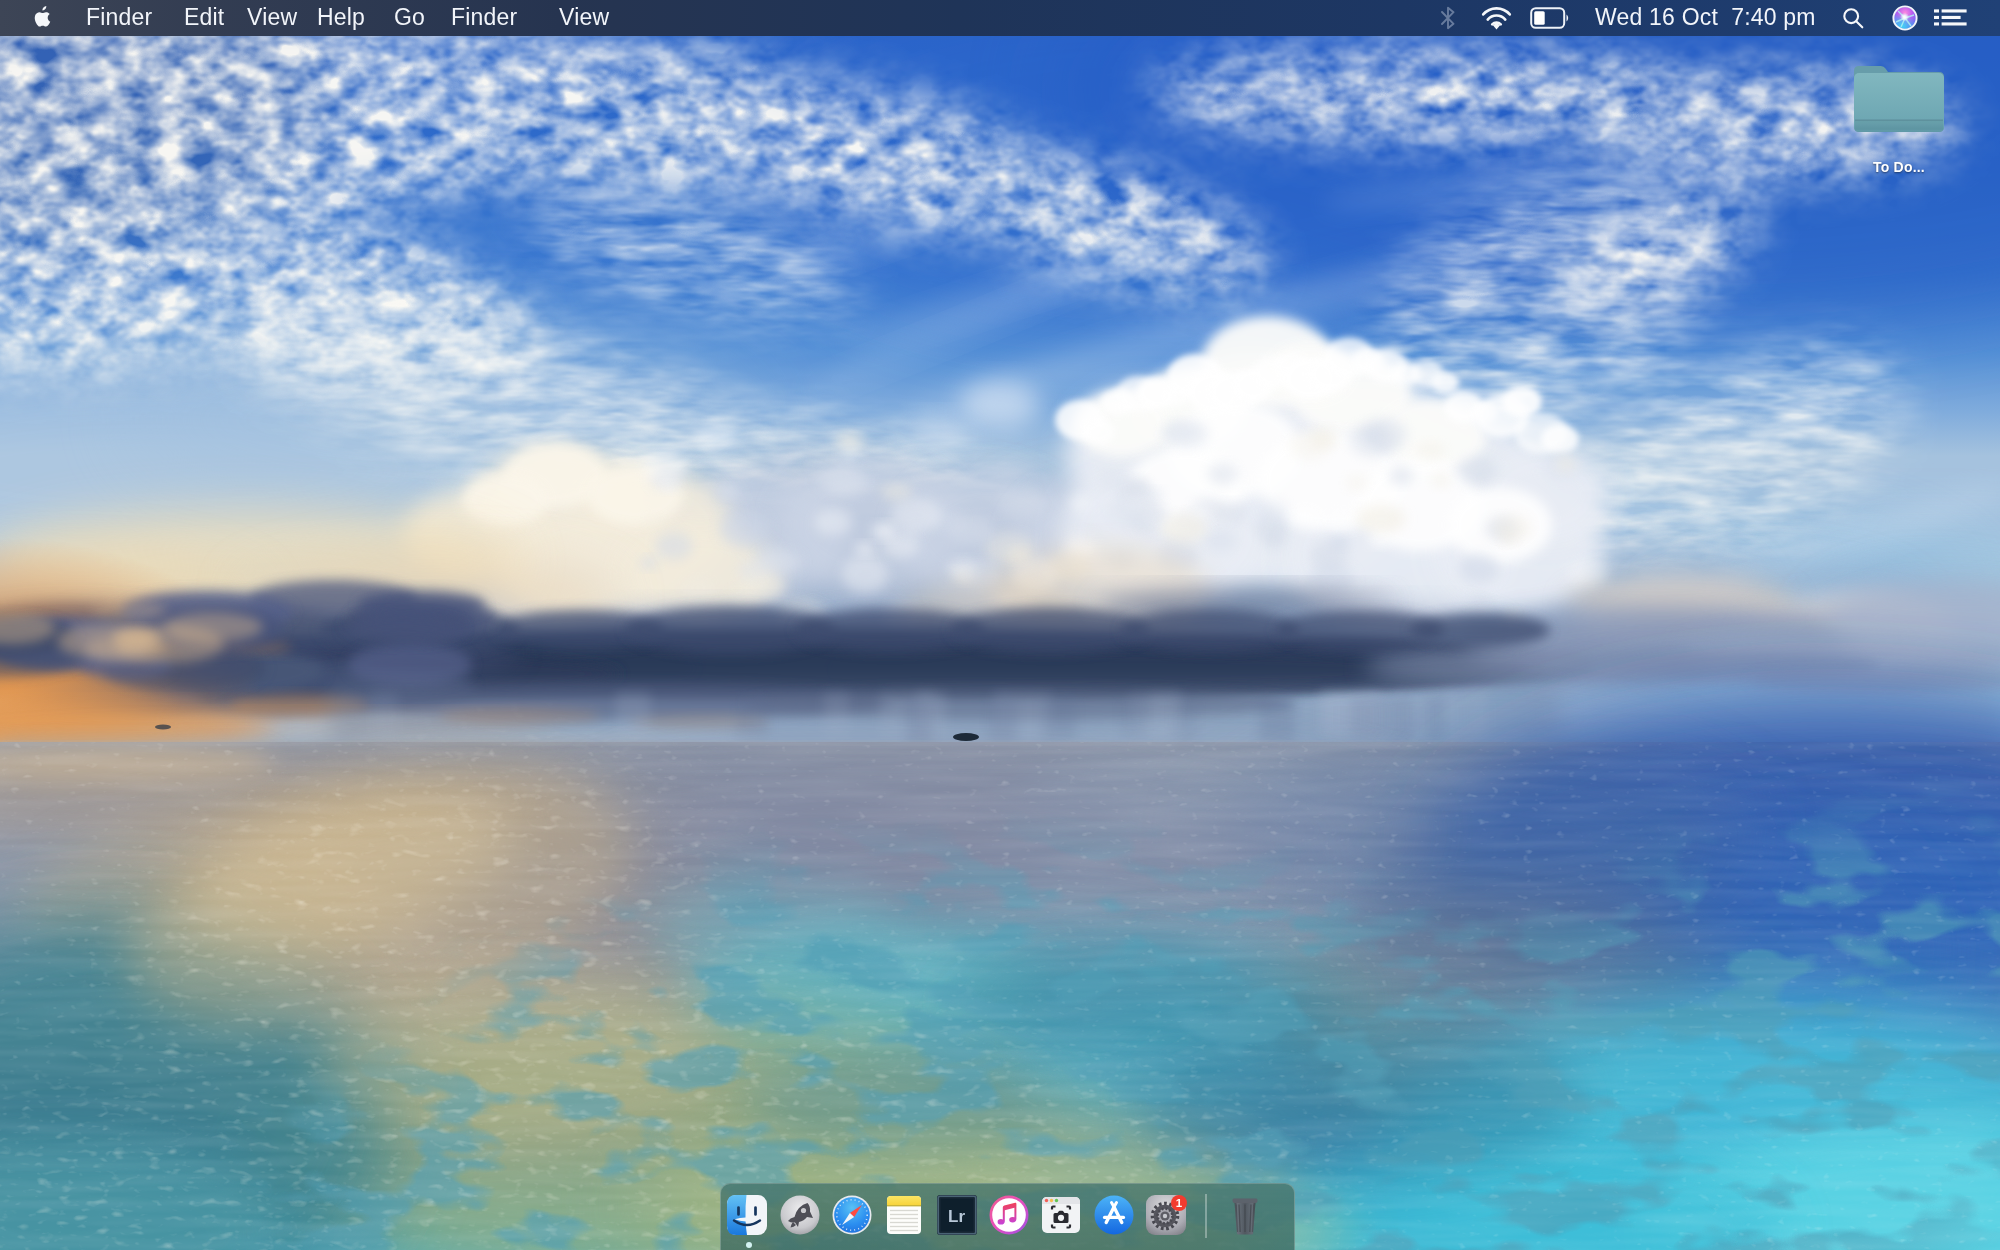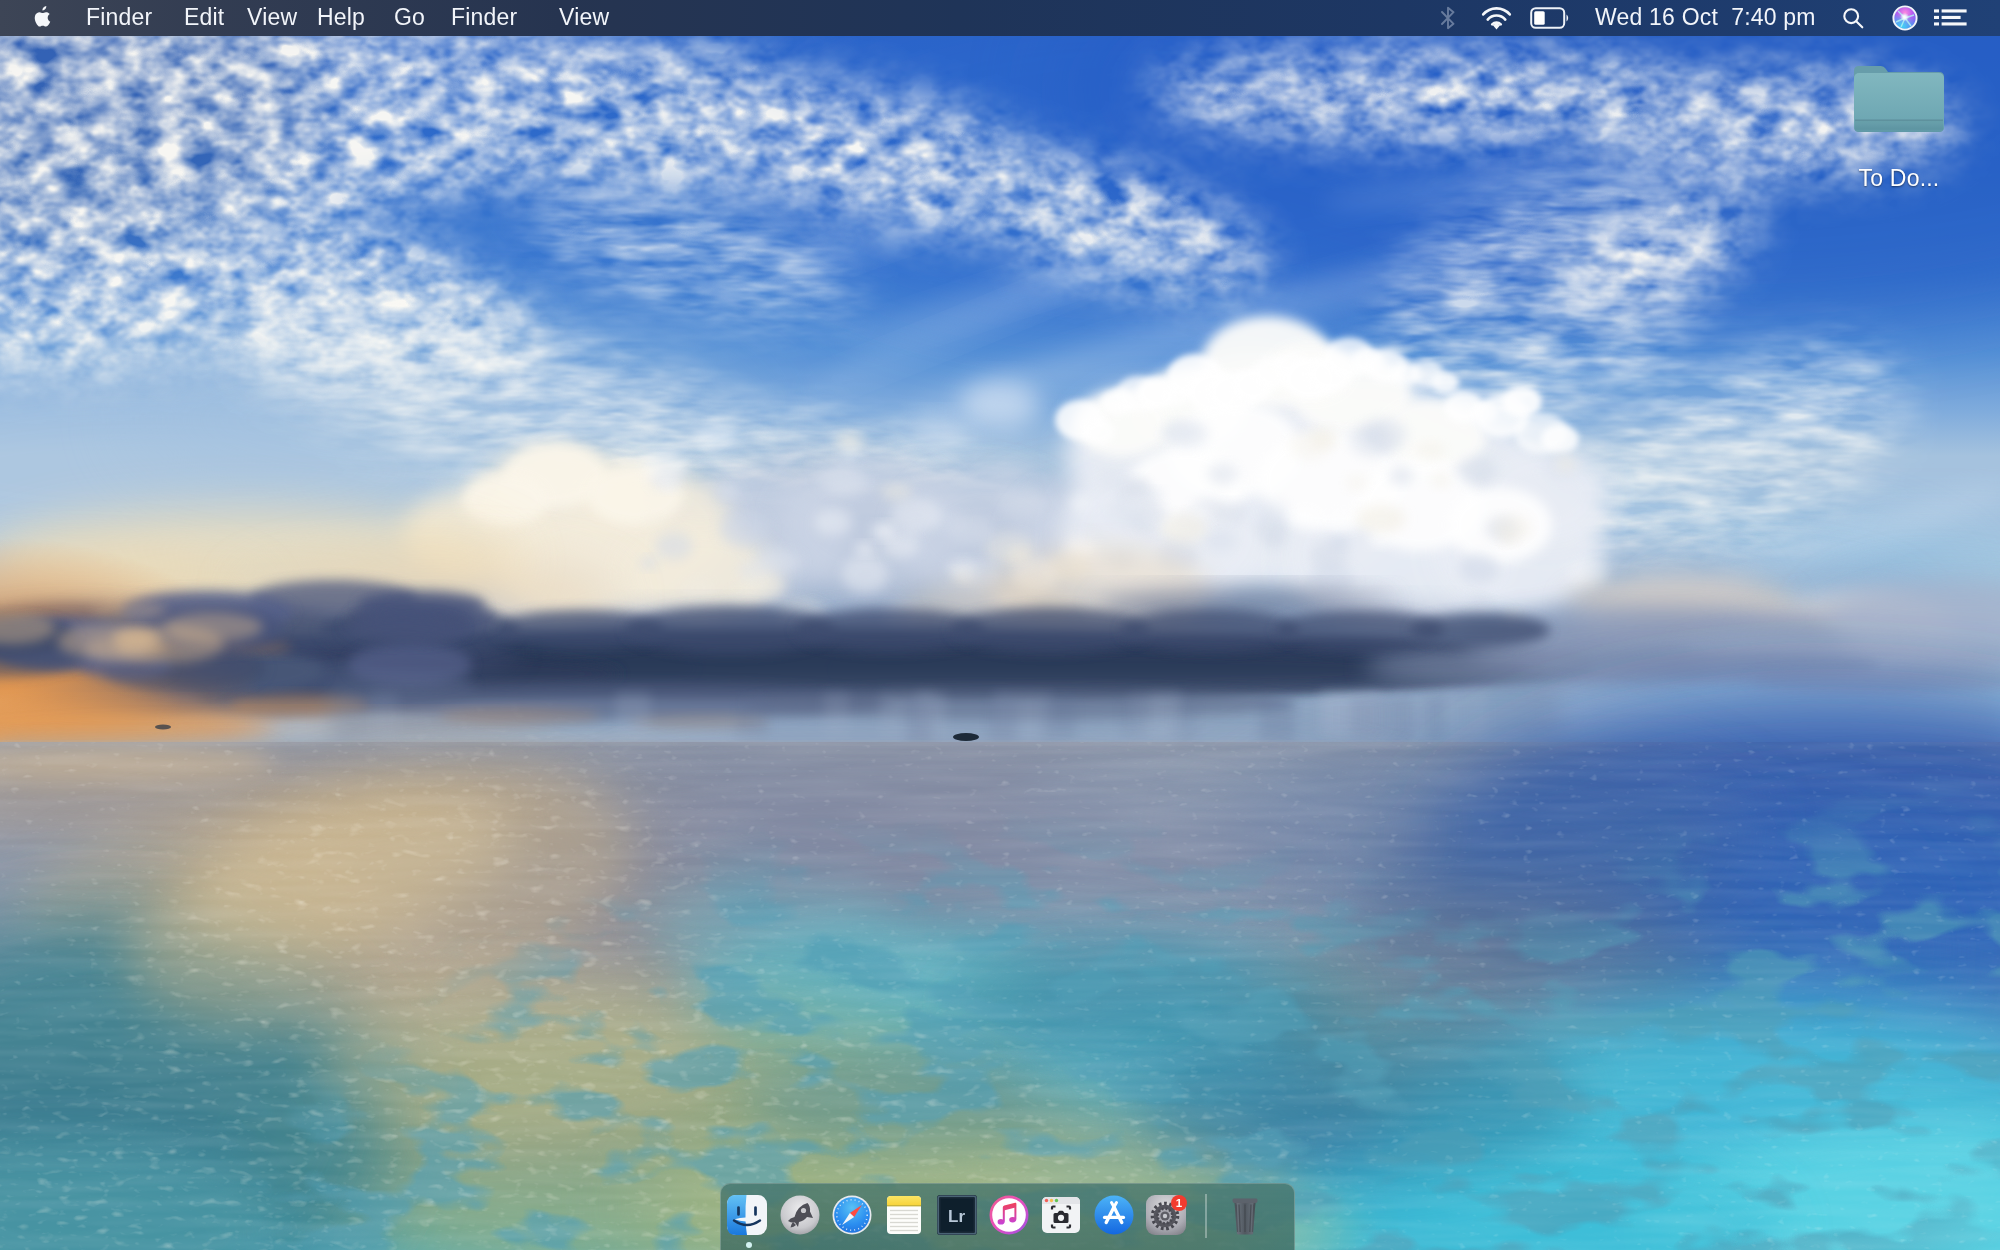--- a/index.html
+++ b/index.html
@@ -3,21 +3,21 @@
 *{margin:0;padding:0;box-sizing:border-box}
 html,body{width:2000px;height:1250px;overflow:hidden;font-family:"Liberation Sans",sans-serif;background:#3a7ad0}
 #wp{position:absolute;left:0;top:0}
 #menubar{position:absolute;left:0;top:0;width:2000px;height:36px;
  background:linear-gradient(90deg,#3d4556 0%,#333d52 10%,#263450 28%,#1f3458 48%,#1d3764 70%,#1e3c6e 88%,#204176 100%);}
 #applelogo{position:absolute;left:33px;top:6px}
 .mi{position:absolute;top:0;line-height:35px;font-size:23px;color:#f2f5fa;letter-spacing:0.2px}
 .mi.bold{font-weight:normal}
 .tray{position:absolute}
 #folder{position:absolute;left:1849px;top:59px;width:100px;text-align:center}
-#folderlabel{margin-top:26px;font-size:23px;font-weight:normal;color:#ffffff;text-shadow:0 1px 2px rgba(0,0,0,0.5);letter-spacing:0.2px}
+#folderlabel{margin-top:20px;font-size:14px;font-weight:bold;color:#ffffff;text-shadow:0 1px 2px rgba(0,0,0,0.5);letter-spacing:0.2px}
 #dock{position:absolute;left:720px;top:1183px;width:575px;height:67px;
  background:linear-gradient(180deg,rgba(72,118,108,0.80),rgba(56,100,92,0.74));
  border:1px solid rgba(255,255,255,0.22);border-bottom:none;border-radius:10px 10px 0 0;
  display:flex;align-items:flex-start;padding-top:10px;}
 .slot{width:42px;height:42px;margin:0 5.2px;flex:none}
 .di{display:block}
 #dsep{width:2px;height:44px;background:rgba(255,255,255,0.32);margin:0 11px 0 13px;flex:none}
 #rundot{position:absolute;left:24.5px;top:58px;width:6px;height:6px;border-radius:50%;background:#d4f2f2}
 </style></head>
 <body>

